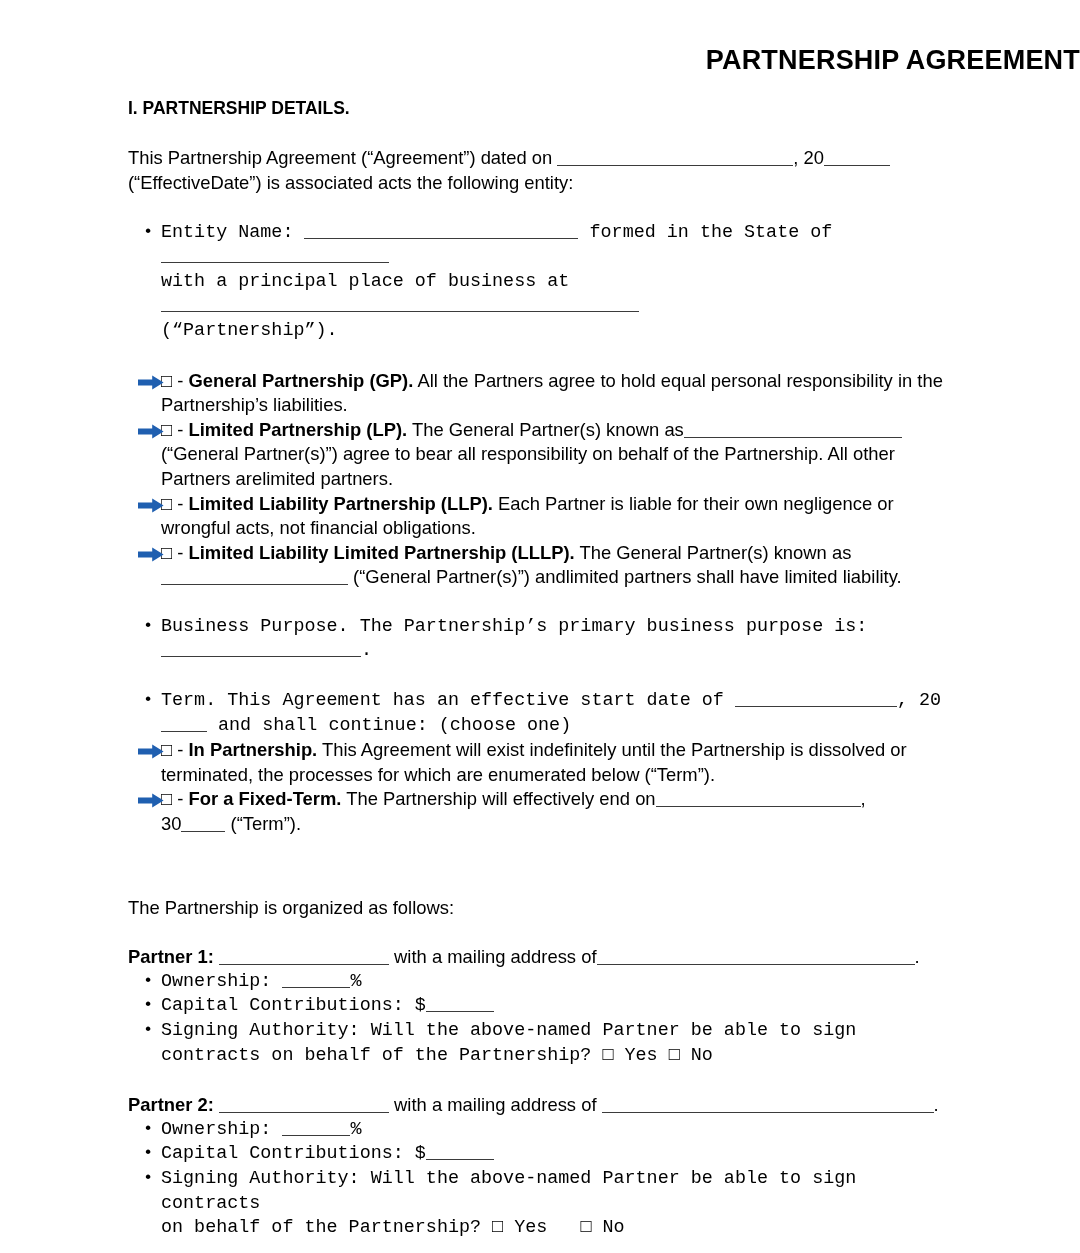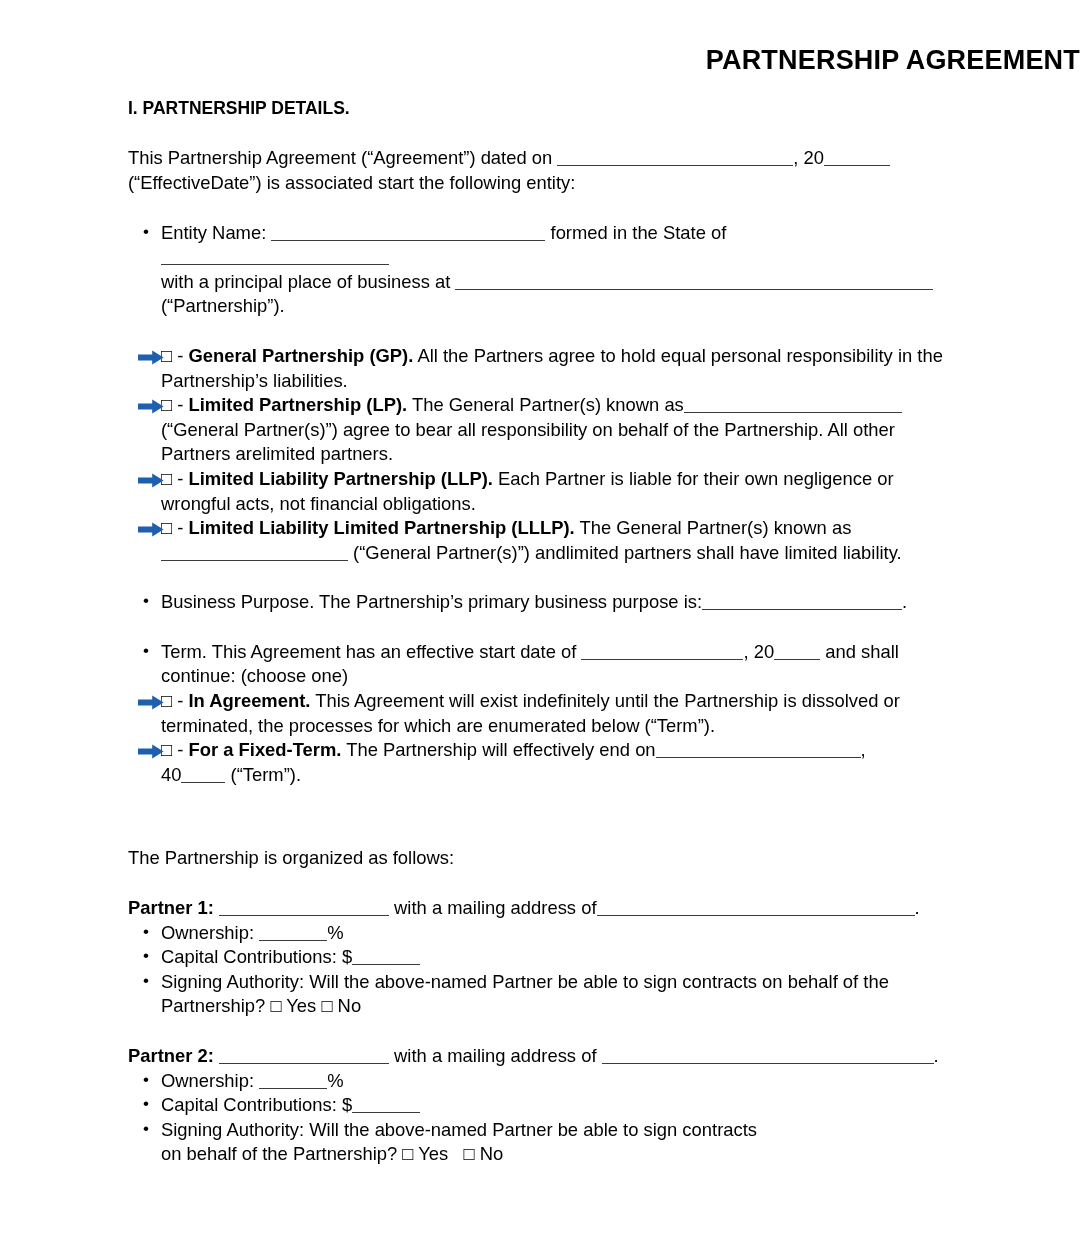--- a/index.html
+++ b/index.html
@@ -48,20 +48,21 @@
     margin: 0;
   }
   .gap-md { height: 25px; }
   .gap-lg { height: 34px; }
 
   
   ul.bullets {
     list-style: none;
     margin: 0;
     padding: 0;
+    font-family: Liberation Mono, monospace;
   }
   ul.bullets > li {
     position: relative;
     padding-left: 33px;
     font-size: 18.4px;
     line-height: 24.6px;
   }
   ul.bullets > li::before {
     content: "\2022";
     position: absolute;
@@ -121,21 +122,21 @@
 <div class="page">
 
   <div class="doc-title">PARTNERSHIP AGREEMENT</div>
 
   <div class="body-col">
 
     <div class="section-heading">I. PARTNERSHIP DETAILS.</div>
 
     <div class="gap-md"></div>
 
-    <p class="para"><span>This Partnership Agreement (“Agreement”) dated on </span><span class="bl bl-w1"></span><span>, 20</span><span class="bl bl-w2"></span><br><span>(“EffectiveDate”) is associated start the following entity:</span></p>
+    <p class="para"><span>This Partnership Agreement (“Agreement”) dated on </span><span class="bl bl-w1"></span><span>, 20</span><span class="bl bl-w2"></span><br><span>(“EffectiveDate”) is associated acts the following entity:</span></p>
 
     <div class="gap-md"></div>
 
     <ul class="bullets">
       <li><span>Entity Name: </span><span class="bl bl-w3"></span> <span>formed in the State of </span><span class="bl bl-w4"></span><br><span>with a principal place of business at </span><span class="bl bl-w5"></span><br><span>(“Partnership”).</span></li>
     </ul>
 
     <div class="gap-md"></div>
 
 
@@ -176,28 +177,28 @@
     <div class="gap-md"></div>
 
     <ul class="bullets">
       <li><span>Term. This Agreement has an effective start date of </span><span class="bl bl-w9"></span><span>, 20</span><span class="bl bl-w10"></span><span> and shall continue: (choose one)</span></li>
     </ul>
 
     <div class="choice-row">
       <svg class="arrow-icon" viewBox="0 0 26 15">
         <path d="M0 4.4 H14.2 V0.4 L25.6 7.5 L14.2 14.6 V10.6 H0 Z" fill="#1F5FB0"></path>
       </svg>
-      <span class="cbox">□</span> <span>- </span><b>In Agreement.</b><span> This Agreement will exist indefinitely until the Partnership is dissolved or terminated, the processes for which are enumerated below (“Term”).</span>
-    </div>
-
-    <div class="choice-row">
-      <svg class="arrow-icon" viewBox="0 0 26 15">
-        <path d="M0 4.4 H14.2 V0.4 L25.6 7.5 L14.2 14.6 V10.6 H0 Z" fill="#1F5FB0"></path>
-      </svg>
-      <span class="cbox">□</span> <span>- </span><b>For a Fixed-Term.</b><span> The Partnership will effectively end on</span><span class="bl bl-w11"></span><span>,</span><br><span>40</span><span class="bl bl-w14"></span><span> (“Term”).</span>
+      <span class="cbox">□</span> <span>- </span><b>In Partnership.</b><span> This Agreement will exist indefinitely until the Partnership is dissolved or terminated, the processes for which are enumerated below (“Term”).</span>
+    </div>
+
+    <div class="choice-row">
+      <svg class="arrow-icon" viewBox="0 0 26 15">
+        <path d="M0 4.4 H14.2 V0.4 L25.6 7.5 L14.2 14.6 V10.6 H0 Z" fill="#1F5FB0"></path>
+      </svg>
+      <span class="cbox">□</span> <span>- </span><b>For a Fixed-Term.</b><span> The Partnership will effectively end on</span><span class="bl bl-w11"></span><span>,</span><br><span>30</span><span class="bl bl-w14"></span><span> (“Term”).</span>
     </div>
 
     <div class="gap-lg"></div>
 
 
     <div class="gap-md"></div>
 
     <p class="para">The Partnership is organized as follows:</p>
 
     <div class="gap-md"></div>

